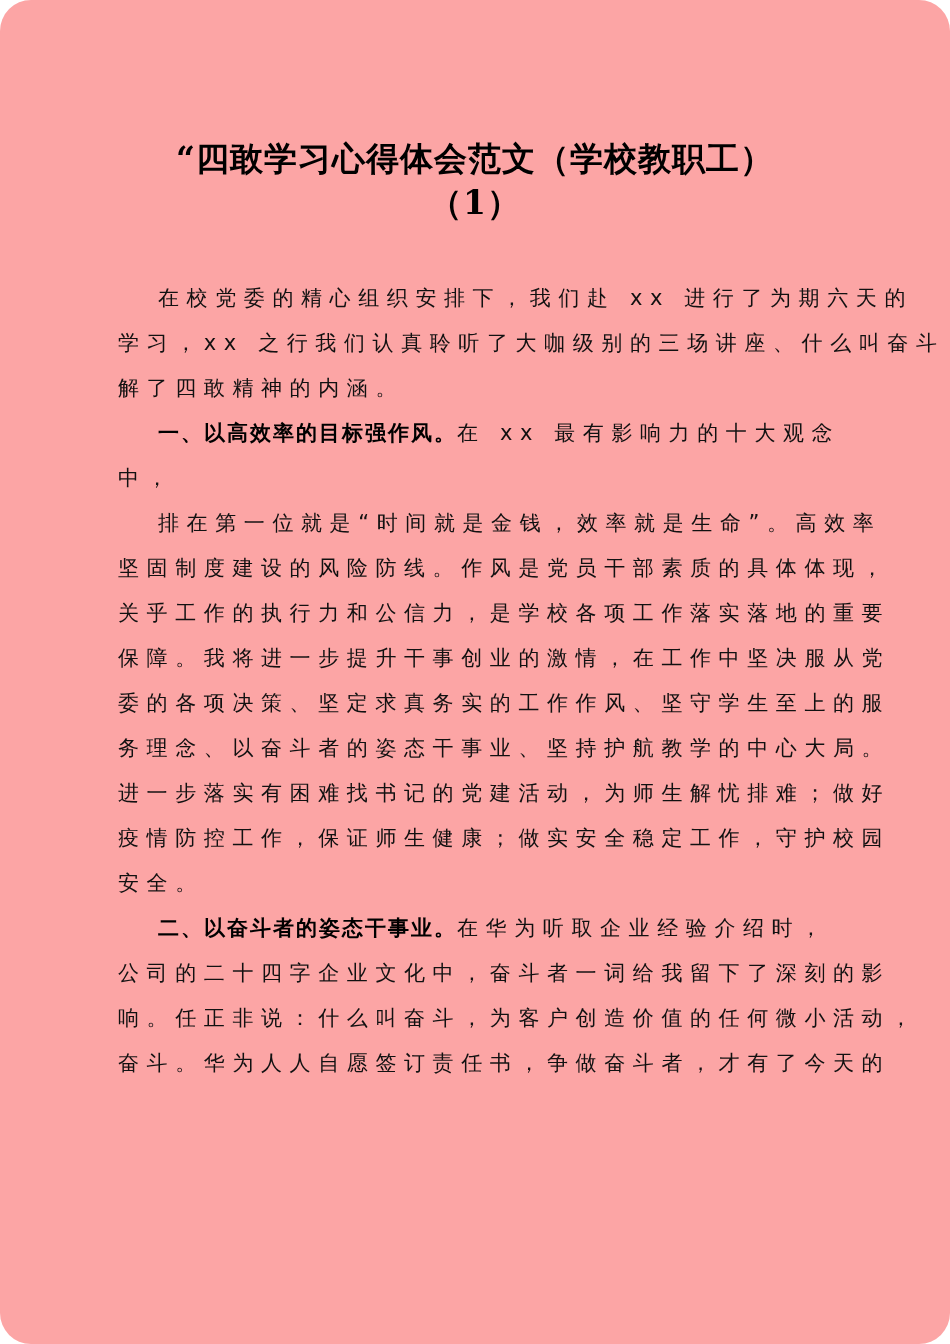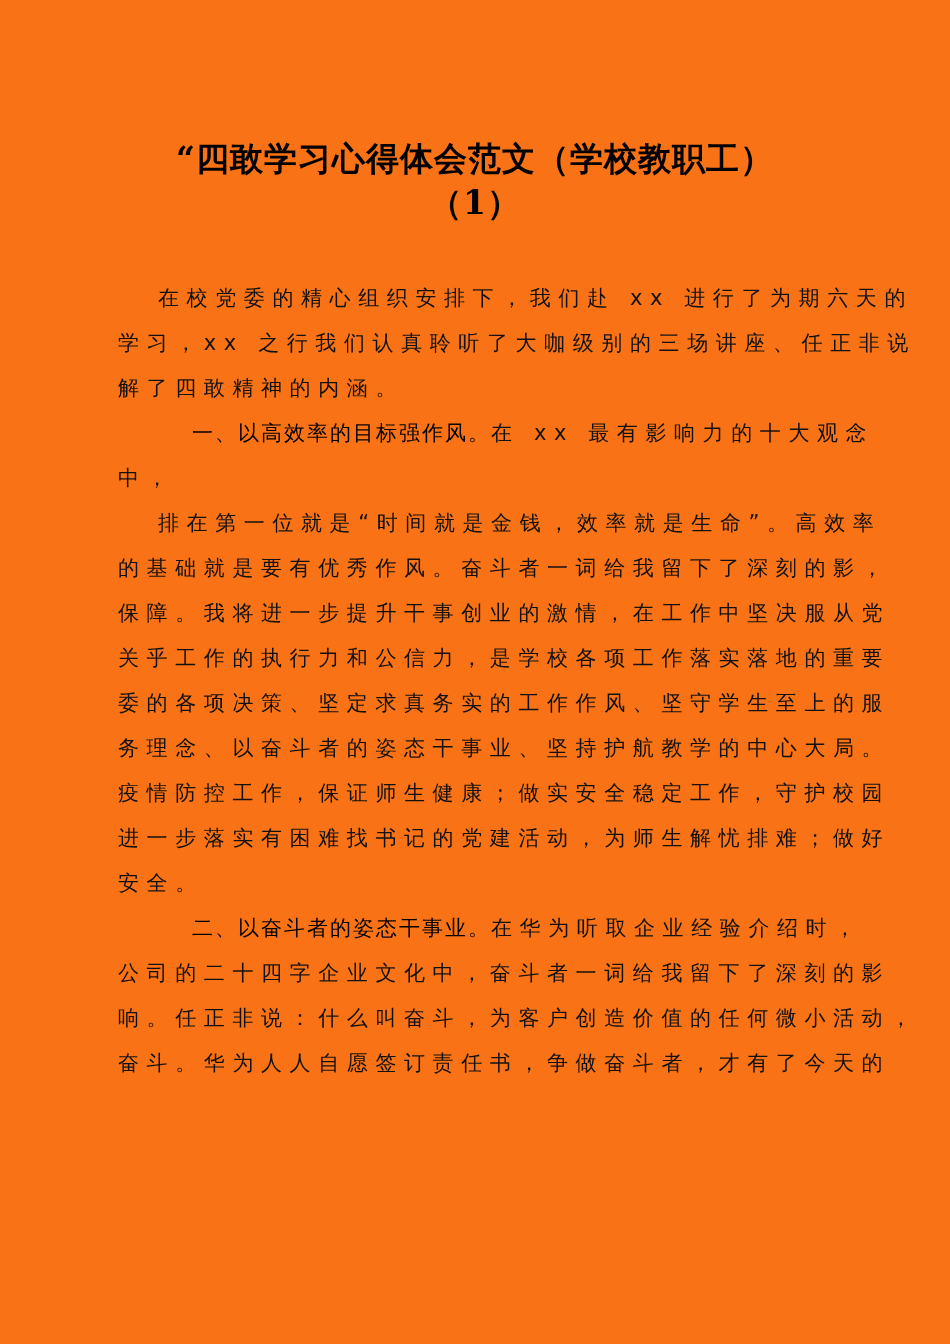--- a/index.html
+++ b/index.html
@@ -14,21 +14,22 @@
       overflow: hidden;
       font-family: "DejaVu Serif", "Liberation Serif", serif;
       color: #000000;
     }
     .page {
       position: absolute;
       left: 0;
       top: 0;
       width: 950px;
       height: 1344px;
-      background: #f97316;
+      background: #fca5a5;
+      border-radius: 31px;
     }
     .title {
       position: absolute;
       left: 0;
       width: 950px;
       text-align: center;
       font-family: "DejaVu Serif", "Liberation Serif", serif;
       font-weight: bold;
       font-size: 33px;
       line-height: 44px;
@@ -41,60 +42,59 @@
       left: 118px;
       top: 276px;
       width: 712px;
       font-family: "DejaVu Sans", "Liberation Sans", sans-serif;
       font-size: 21px;
       line-height: 45px;
       letter-spacing: 7.6px;
       color: #111111;
     }
     .heading-run {
-      font-weight: normal;
+      font-weight: bold;
       letter-spacing: 2px;
       color: #000;
-      margin-left: 34px;
     }
     .line {
       display: block;
       white-space: nowrap;
     }
     .line.indent { padding-left: 40px; }
   </style>
 </head>
 <body>
 
 <div class="page">
   <div class="title l1">“四敢学习心得体会范文（学校教职工）</div>
   <div class="title l2">（1）</div>
 
   <div class="body-text">
 
     <div class="para-block">
       <span class="line indent">在校党委的精心组织安排下，我们赴 xx 进行了为期六天的</span>
-      <span class="line">学习，xx 之行我们认真聆听了大咖级别的三场讲座、任正非说</span>
+      <span class="line">学习，xx 之行我们认真聆听了大咖级别的三场讲座、什么叫奋斗</span>
       <span class="line">解了四敢精神的内涵。</span>
     </div>
 
     <div class="para-block">
       <span class="line indent"><span class="heading-run">一、以高效率的目标强作风。</span><span>在 xx 最有影响力的十大观念</span></span>
       <span class="line">中，</span>
     </div>
 
     <div class="para-block">
       <span class="line indent">排在第一位就是“时间就是金钱，效率就是生命”。高效率</span>
-      <span class="line">的基础就是要有优秀作风。奋斗者一词给我留下了深刻的影，</span>
+      <span class="line">坚固制度建设的风险防线。作风是党员干部素质的具体体现，</span>
+      <span class="line">关乎工作的执行力和公信力，是学校各项工作落实落地的重要</span>
       <span class="line">保障。我将进一步提升干事创业的激情，在工作中坚决服从党</span>
-      <span class="line">关乎工作的执行力和公信力，是学校各项工作落实落地的重要</span>
       <span class="line">委的各项决策、坚定求真务实的工作作风、坚守学生至上的服</span>
       <span class="line">务理念、以奋斗者的姿态干事业、坚持护航教学的中心大局。</span>
+      <span class="line">进一步落实有困难找书记的党建活动，为师生解忧排难；做好</span>
       <span class="line">疫情防控工作，保证师生健康；做实安全稳定工作，守护校园</span>
-      <span class="line">进一步落实有困难找书记的党建活动，为师生解忧排难；做好</span>
       <span class="line">安全。</span>
     </div>
 
     <div class="para-block">
       <span class="line indent"><span class="heading-run">二、以奋斗者的姿态干事业。</span><span>在华为听取企业经验介绍时，</span></span>
       <span class="line">公司的二十四字企业文化中，奋斗者一词给我留下了深刻的影</span>
       <span class="line">响。任正非说：什么叫奋斗，为客户创造价值的任何微小活动，</span>
       <span class="line">奋斗。华为人人自愿签订责任书，争做奋斗者，才有了今天的</span>
     </div>
   </div>

